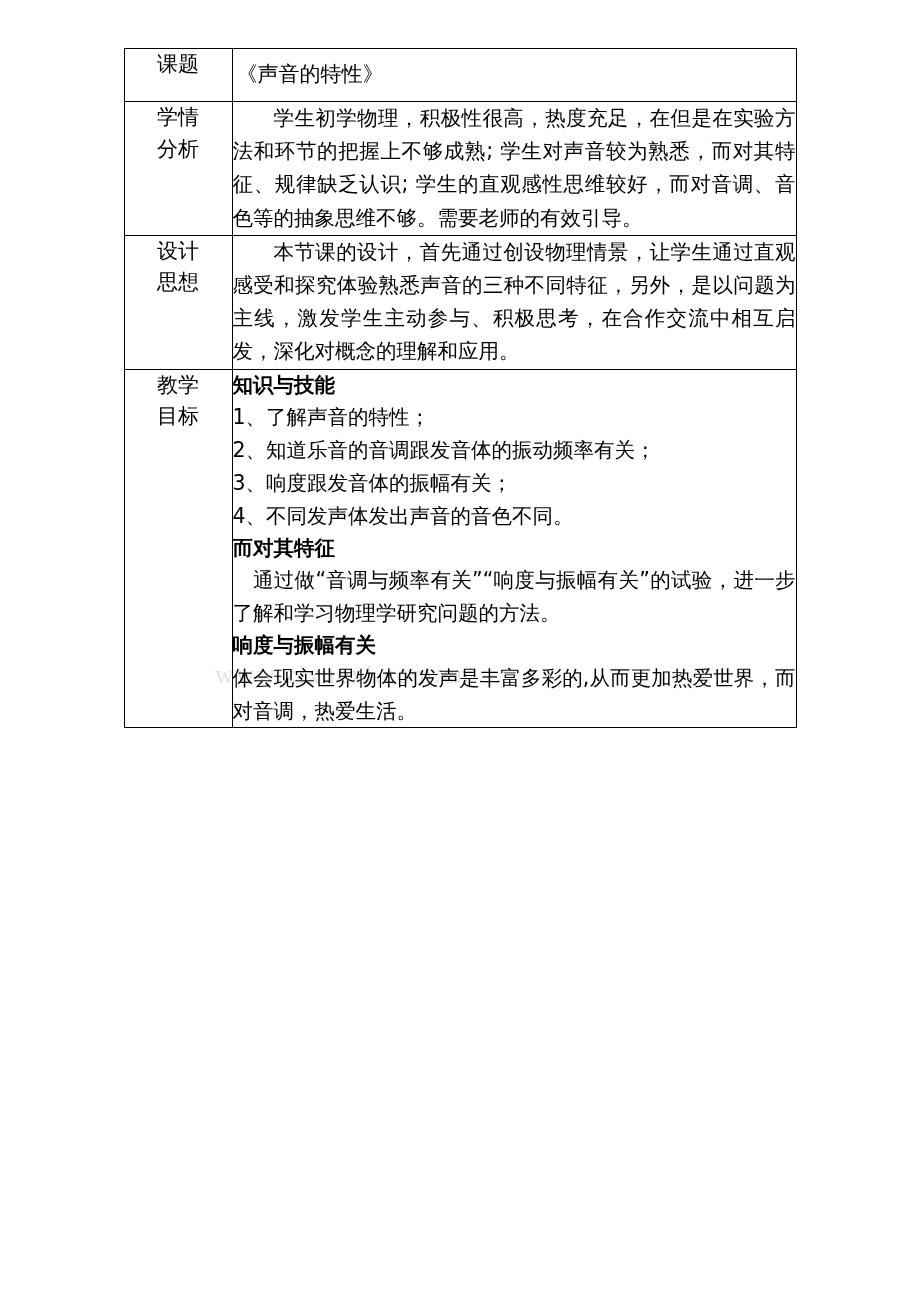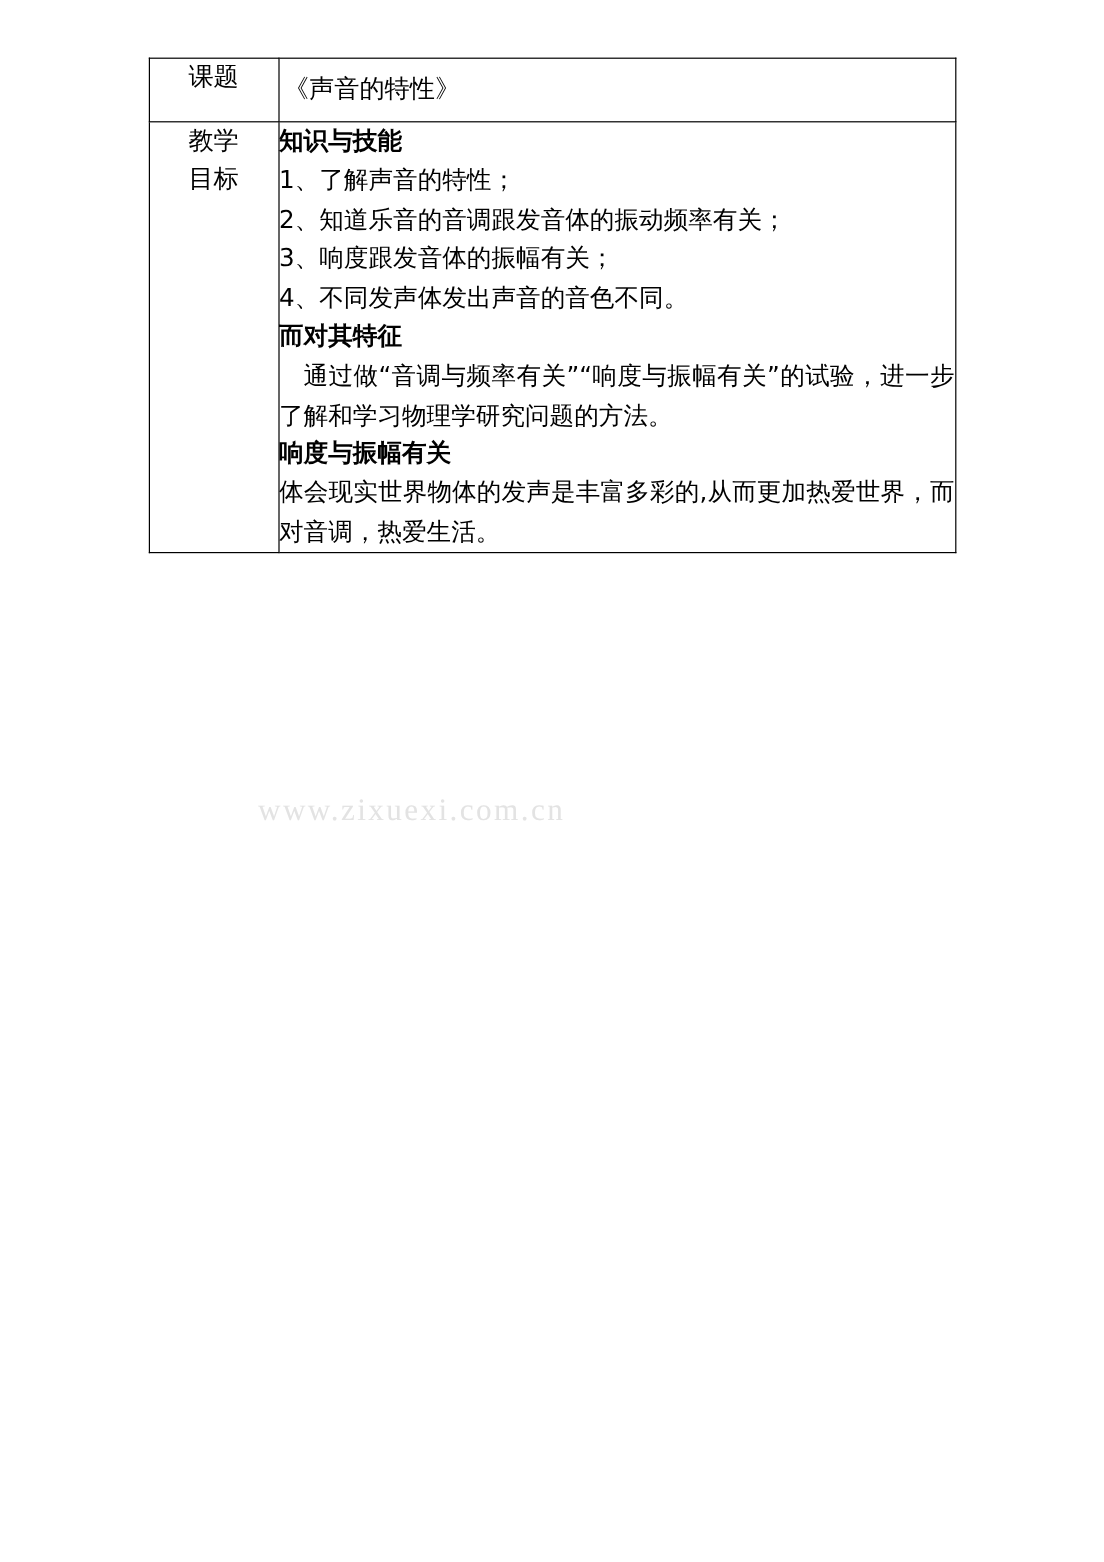--- a/index.html
+++ b/index.html
@@ -122,21 +122,39 @@
     <tbody>
 
       <tr class="row-title">
         <td class="label-cell">
           <span class="lbl-line">课题</span>
         </td>
         <td class="content-cell">《声音的特性》</td>
       </tr>
 
 
+      <tr>
+        <td class="label-cell">
+          <span class="lbl-line">学情</span>
+          <span class="lbl-line">分析</span>
+        </td>
+        <td class="content-cell">
+          <span class="indent">学生初学物理，积极性很高，热度充足，在但是在实验方法和环节的把握上不够成熟; 学生对声音较为熟悉，而对其特征、规律缺乏认识; 学生的直观感性思维较好，而对音调、音色等的抽象思维不够。需要老师的有效引导。</span>
+        </td>
+      </tr>
 
+      <tr>
+        <td class="label-cell">
+          <span class="lbl-line">设计</span>
+          <span class="lbl-line">思想</span>
+        </td>
+        <td class="content-cell">
+          <span class="indent">本节课的设计，首先通过创设物理情景，让学生通过直观感受和探究体验熟悉声音的三种不同特征，另外，是以问题为主线，激发学生主动参与、积极思考，在合作交流中相互启发，深化对概念的理解和应用。</span>
+        </td>
+      </tr>
 
       <tr>
         <td class="label-cell">
           <span class="lbl-line">教学</span>
           <span class="lbl-line">目标</span>
         </td>
         <td class="content-cell goal-cell">
 
           <span class="subhead">知识与技能</span>
           <span class="line">1、了解声音的特性；</span>

